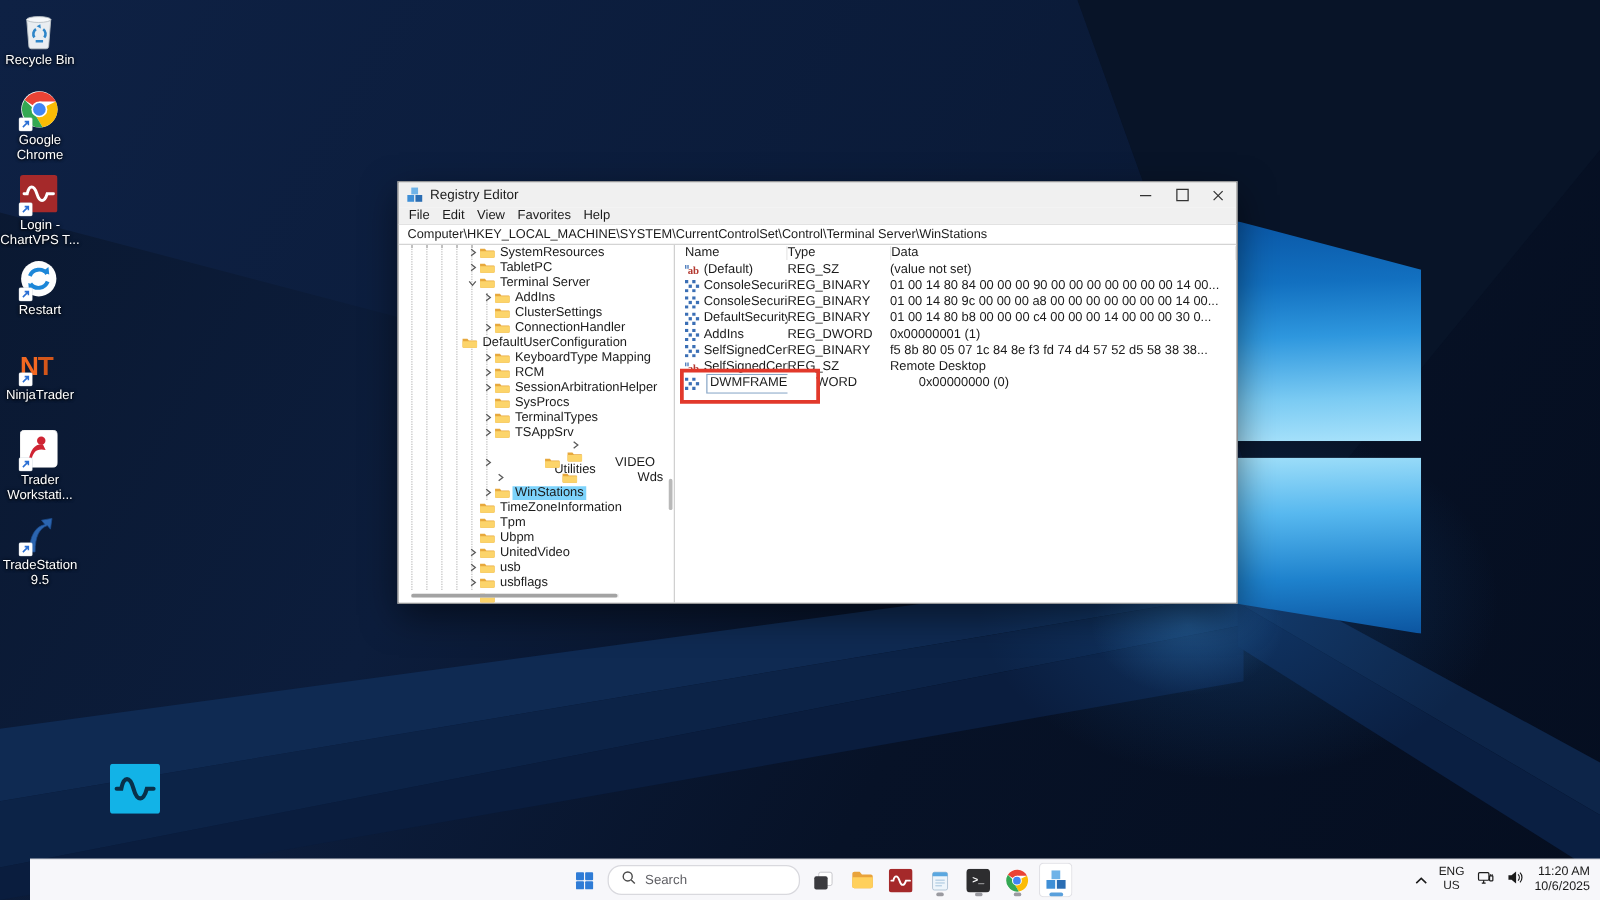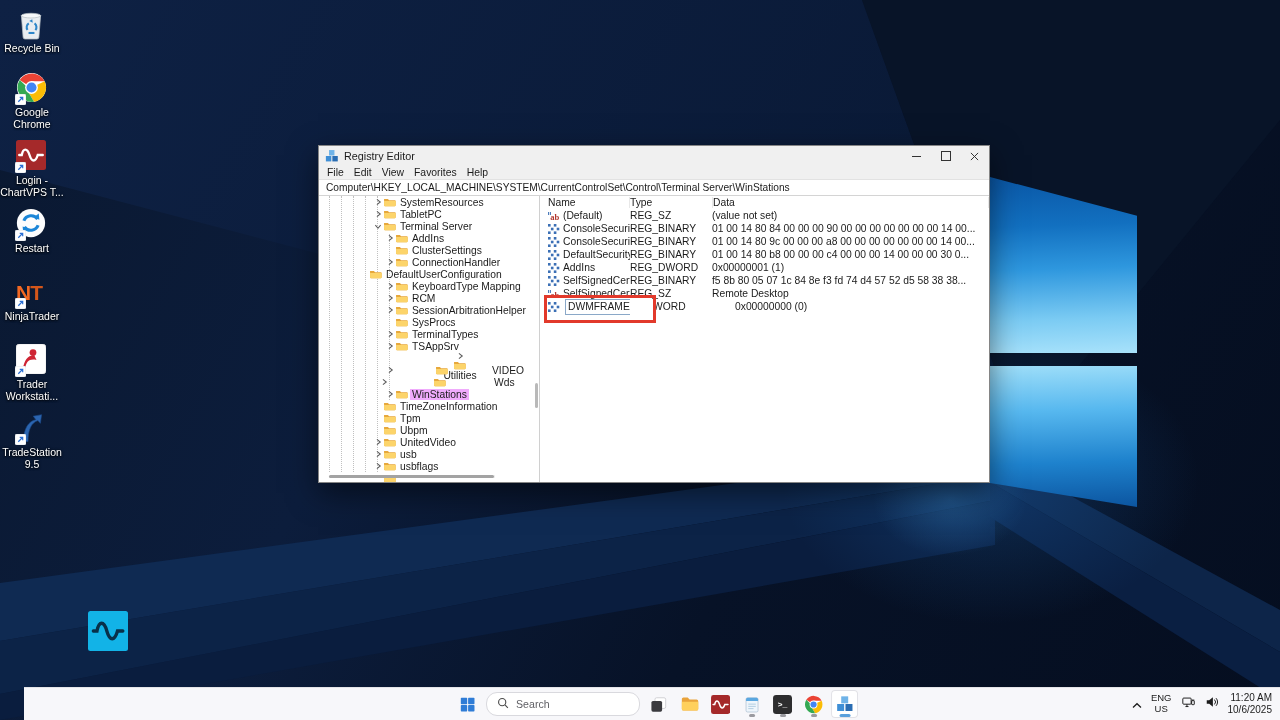--- a/index.html
+++ b/index.html
@@ -57,21 +57,21 @@
   .addressbar{height:15px;line-height:15px;background:#fff;border-top:1px solid #e2e2e2;
       border-bottom:1px solid #d4d4d4;padding-left:7px;font-size:10.2px;white-space:nowrap;overflow:hidden;}
   .regbody{display:flex;height:286px;}
   .treepane{position:relative;width:220px;border-right:1px solid #d0d0d0;overflow:hidden;background:#fff;}
   .guides{position:absolute;inset:0;}
   .guide{position:absolute;top:0;bottom:10px;border-left:1px dotted #c0c0c0;}
   .trow{position:relative;height:12px;display:flex;align-items:center;white-space:nowrap;}
   .tarrow{width:10px;display:flex;justify-content:center;flex:none;}
   .tfolder{width:15px;flex:none;display:flex;align-items:center;}
   .tlabel{font-size:10.3px;padding:0 2px;}
-  .tlabel.sel{background:#f0abfc;}
+  .tlabel.sel{background:#7dd3fc;}
   .tree-vscroll{position:absolute;right:1px;top:2px;bottom:10px;width:3px;}
   .tree-vthumb{position:absolute;top:185px;height:25px;width:3px;background:#b9b9b9;border-radius:2px;}
   .tree-hscroll{position:absolute;bottom:4px;left:10px;right:44px;height:3px;background:#f0f0f0;}
   .tree-hthumb{position:absolute;left:0;top:0;height:3px;width:165px;background:#a3a3a3;border-radius:2px;}
   .listpane{position:relative;flex:1;background:#fff;overflow:hidden;}
   .lheader{display:flex;height:13px;align-items:center;}
   .lh{font-size:10.3px;color:#202020;border-right:1px solid #e8e8e8;height:11px;line-height:11px;}
   .c-name{width:90px;padding-left:8px;box-sizing:border-box;flex:none;display:flex;align-items:center;white-space:nowrap;overflow:hidden;}
   .c-type{width:82px;flex:none;white-space:nowrap;overflow:hidden;}
   .c-data{flex:1;white-space:nowrap;overflow:hidden;}
@@ -475,21 +475,21 @@
                 </svg>
               </span>
               <span class="tfolder">
                 <svg width="13" height="10" viewBox="0 0 14 11">
                   <path d="M1 2.2 h4.3 l1.2 1.5 H13 a.8.8 0 0 1 .8.8 V9.2 a.9.9 0 0 1-.9.9 H1.9 A.9.9 0 0 1 1 9.2 Z" fill="#e7a83c"></path>
                   <path d="M1 4.3 H13.8 V9.2 a.9.9 0 0 1-.9.9 H1.9 A.9.9 0 0 1 1 9.2 Z" fill="#fcd46a"></path>
                 </svg>
               </span>
               <span class="tlabel">VIDEO</span>
             </div>
-            <div class="trow" style="padding-left: 60px; gap: 44px;">
+            <div class="trow" style="padding-left: 76px; gap: 44px;">
               <span class="tarrow">
                 <svg width="7" height="8" viewBox="0 0 8 8">
                   <path d="M2.2 1 L6 4 L2.2 7" fill="none" stroke="#5a5a5a" stroke-width="1.2"></path>
                 </svg>
               </span>
               <span class="tfolder">
                 <svg width="13" height="10" viewBox="0 0 14 11">
                   <path d="M1 2.2 h4.3 l1.2 1.5 H13 a.8.8 0 0 1 .8.8 V9.2 a.9.9 0 0 1-.9.9 H1.9 A.9.9 0 0 1 1 9.2 Z" fill="#e7a83c"></path>
                   <path d="M1 4.3 H13.8 V9.2 a.9.9 0 0 1-.9.9 H1.9 A.9.9 0 0 1 1 9.2 Z" fill="#fcd46a"></path>
                 </svg>

